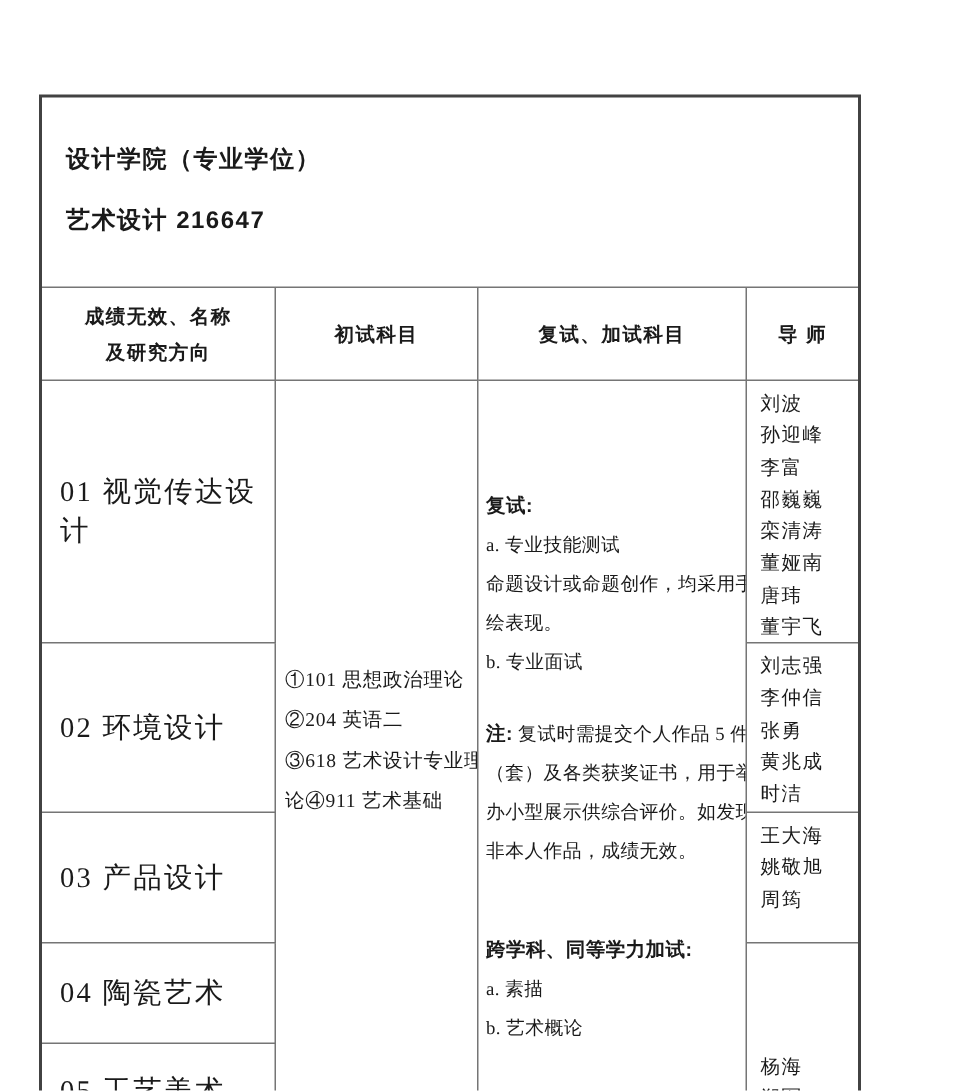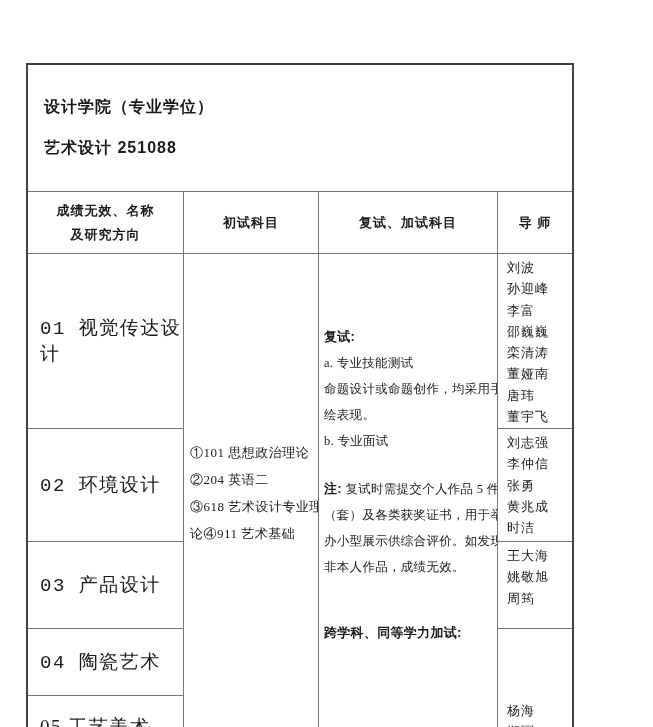--- a/index.html
+++ b/index.html
@@ -22,21 +22,21 @@
   .title-line.second{margin-top:21px;}
   .grid{
     display:grid;
     grid-template-columns:156px 135px 179px auto;
     grid-template-rows:62px 175px 113px 87px 67px auto;
     border-top:1px solid #757575;
     height:567px;box-sizing:border-box;
   }
   .cell{box-sizing:border-box;overflow:hidden;}
   .br{border-right:1px solid #757575;}
-  .bb{border-bottom:1px solid #757575;font-family:Liberation Mono, monospace;}
+  .bb{border-bottom:1px solid #757575;}
   .head{
     display:flex;flex-direction:column;align-items:center;justify-content:center;
     font-family:"Liberation Sans","DejaVu Sans",sans-serif;
     font-weight:bold;font-size:13px;letter-spacing:1px;line-height:24px;
   }
   .prog{
     display:flex;align-items:center;padding-left:12px;
     font-size:19px;letter-spacing:1.5px;
   }
   .adv{
@@ -62,21 +62,21 @@
   .gc1{grid-column:1}.gc2{grid-column:2}.gc3{grid-column:3}.gc4{grid-column:4}
   .gr2{grid-row:2}.gr3{grid-row:3}.gr4{grid-row:4}.gr5{grid-row:5}.gr6{grid-row:6}
 </style>
 </head>
 <body>
 
 <div class="outer-box">
 
   <div class="title-block">
     <div class="title-line">设计学院（专业学位）</div>
-    <div class="title-line second">艺术设计 251088</div>
+    <div class="title-line second">艺术设计 216647</div>
   </div>
 
   <div class="grid">
 
     <div class="cell head gc1 br bb">
       <div class="line">成绩无效、名称</div>
       <div class="line">及研究方向</div>
     </div>
     <div class="cell head gc2 br bb">初试科目</div>
     <div class="cell head gc3 br bb">复试、加试科目</div>
@@ -107,20 +107,24 @@
           <span>复试时需提交个人作品 5 件</span>
         </div>
         <div>
             <div class="line">（套）及各类获奖证书，用于举</div>
             <div class="line">办小型展示供综合评价。如发现</div>
             <div class="line">非本人作品，成绩无效。</div>
           </div>
       </div>
       <div class="extra-block">
         <div class="blk-title line">跨学科、同等学力加试:</div>
+        <div>
+            <div class="line">a. 素描</div>
+            <div class="line">b. 艺术概论</div>
+          </div>
       </div>
     </div>
 
     <div class="cell prog gc1 gr2 br bb">01 视觉传达设计</div>
     <div class="cell adv gc4 gr2 bb">
         <div class="line">刘波</div>
         <div class="line">孙迎峰</div>
         <div class="line">李富</div>
         <div class="line">邵巍巍</div>
         <div class="line">栾清涛</div>

